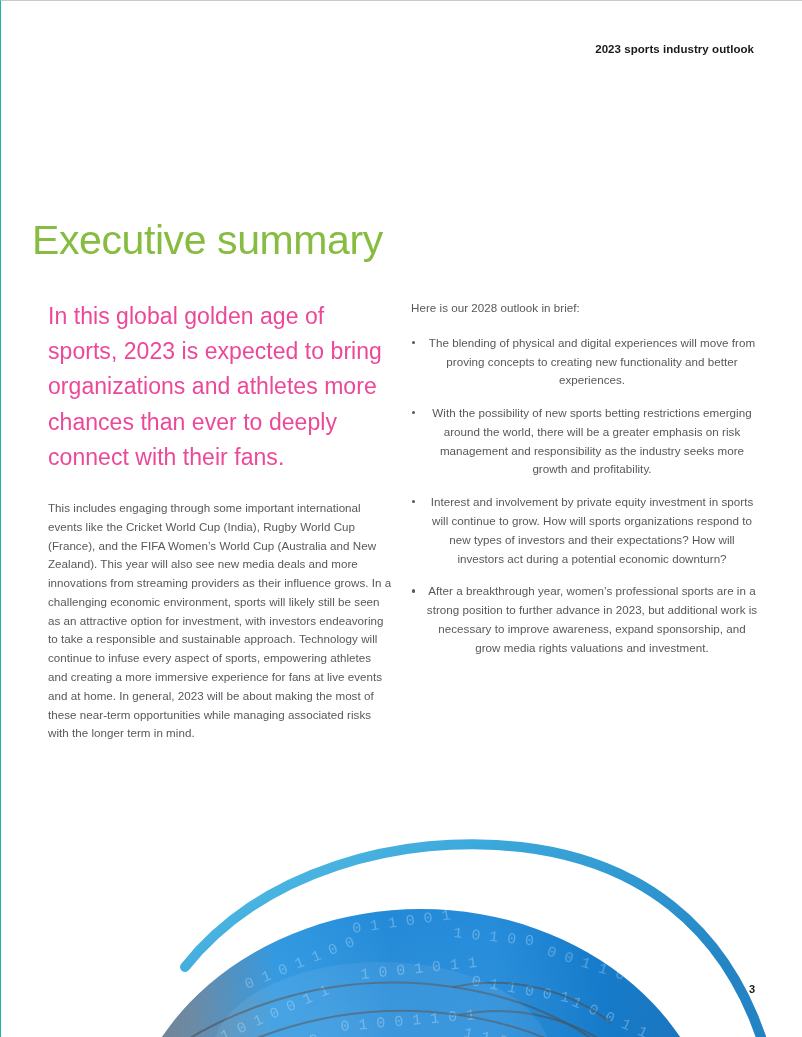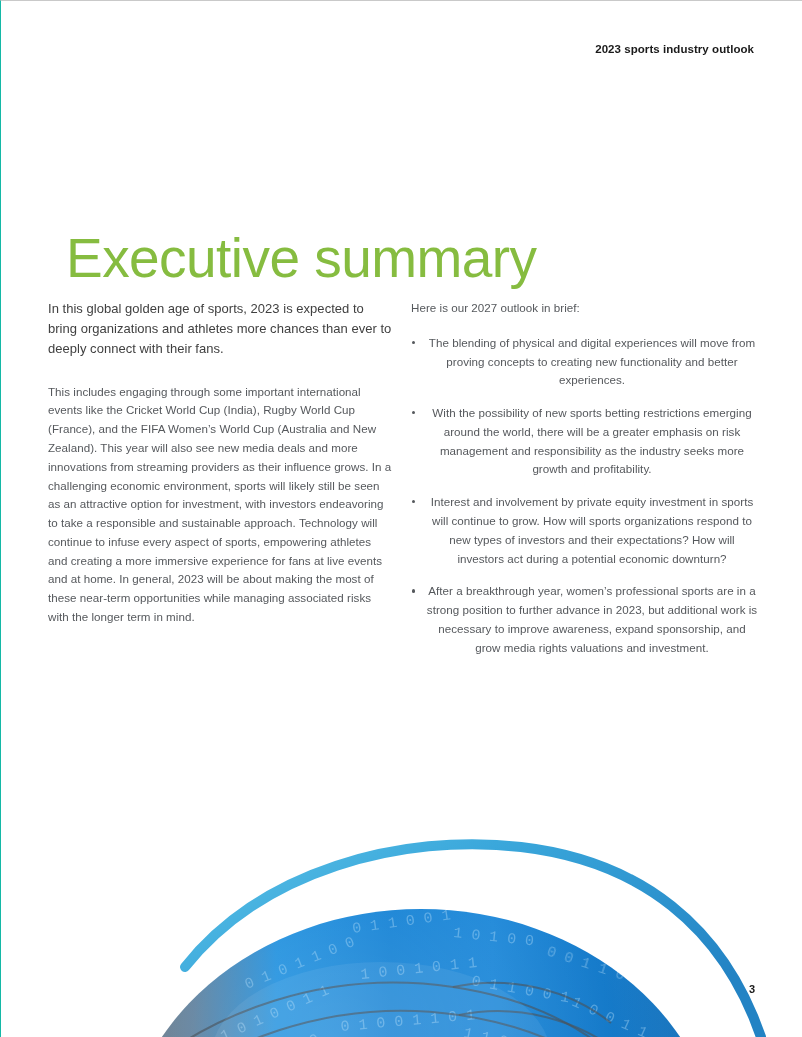--- a/index.html
+++ b/index.html
@@ -29,23 +29,23 @@
     font-size: 11.5px;
     font-weight: bold;
     color: #1a1a1a;
     letter-spacing: 0.005em;
     white-space: nowrap;
   }
 
   
   .page-title {
     position: absolute;
-    left: 65px;
+    left: 31px;
     top: 190px;
-    font-size: 55px;
+    font-size: 41px;
     font-weight: 300;
     color: #86bc40;
     letter-spacing: -0.01em;
     line-height: 1.1;
   }
 
   
   .col-left {
     position: absolute;
     left: 47px;
@@ -53,23 +53,23 @@
     width: 345px;
   }
   .col-right {
     position: absolute;
     left: 410px;
     top: 298px;
     width: 348px;
   }
 
   .lead {
-    font-size: 13px;
+    font-size: 23px;
     line-height: 1.53;
-    color: #404040;
+    color: #ec4899;
     font-weight: 400;
     margin: 0 0 24px 0;
     letter-spacing: 0.002em;
   }
 
   .body-text {
     font-size: 11.6px;
     line-height: 1.62;
     color: #55585c;
     margin: 0;
@@ -137,21 +137,21 @@
   <div class="running-head">2023 sports industry outlook</div>
 
   <h1 class="page-title">Executive summary</h1>
 
   <div class="col-left">
     <p class="lead">In this global golden age of sports, 2023 is expected to bring organizations and athletes more chances than ever to deeply connect with their fans.</p>
     <p class="body-text">This includes engaging through some important international events like the Cricket World Cup (India), Rugby World Cup (France), and the FIFA Women’s World Cup (Australia and New Zealand). This year will also see new media deals and more innovations from streaming providers as their influence grows. In a challenging economic environment, sports will likely still be seen as an attractive option for investment, with investors endeavoring to take a responsible and sustainable approach. Technology will continue to infuse every aspect of sports, empowering athletes and creating a more immersive experience for fans at live events and at home. In general, 2023 will be about making the most of these near-term opportunities while managing associated risks with the longer term in mind.</p>
   </div>
 
   <div class="col-right">
-    <p class="intro-line">Here is our 2027 outlook in brief:</p>
+    <p class="intro-line">Here is our 2028 outlook in brief:</p>
     <ul class="outlook-list">
       <li>
         <span class="bullet-dot"></span>
         <span>The blending of physical and digital experiences will move from proving concepts to creating new functionality and better experiences.</span>
       </li>
       <li>
         <span class="bullet-dot"></span>
         <span>With the possibility of new sports betting restrictions emerging around the world, there will be a greater emphasis on risk management and responsibility as the industry seeks more growth and profitability.</span>
       </li>
       <li>

